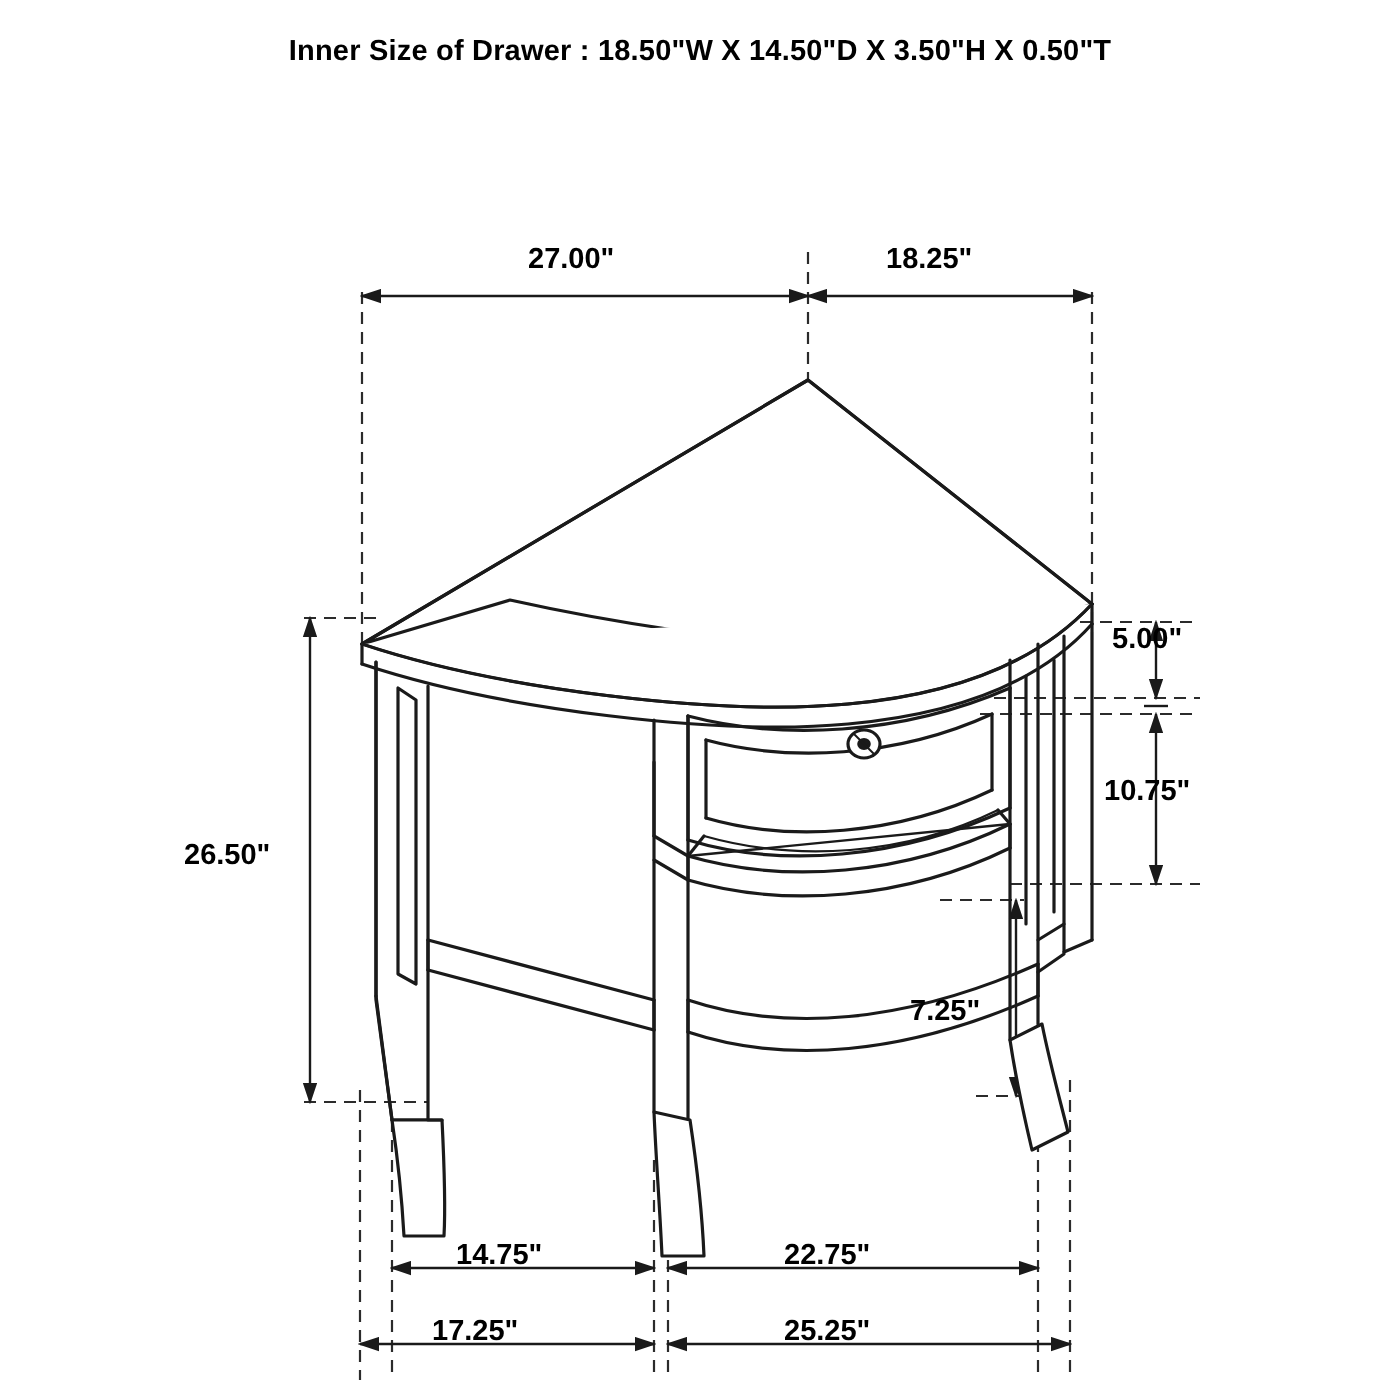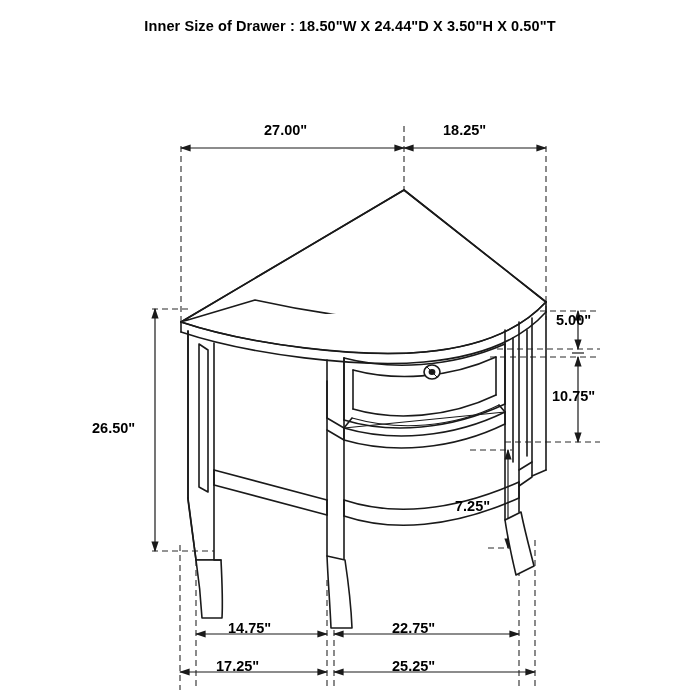--- a/index.html
+++ b/index.html
@@ -37,21 +37,21 @@
     position: absolute;
     font-size: 14.5px;
     font-weight: bold;
     color: #000;
     white-space: nowrap;
   }
 </style>
 </head>
 <body>
 
-<div class="title">Inner Size of Drawer : 18.50"W X 24.44"D X 3.50"H X 0.50"T</div>
+<div class="title">Inner Size of Drawer : 18.50"W X 14.50"D X 3.50"H X 0.50"T</div>
 
 <svg id="canvas" viewBox="0 0 700 700" xmlns="http://www.w3.org/2000/svg">
 
   <g stroke="#2b2b2b" stroke-width="1.1" fill="none" stroke-dasharray="6,4">
 
     <line x1="181" y1="146" x2="181" y2="322"></line>
     <line x1="404" y1="126" x2="404" y2="190"></line>
     <line x1="546" y1="146" x2="546" y2="320"></line>
 
     <line x1="152" y1="309" x2="188" y2="309"></line>

